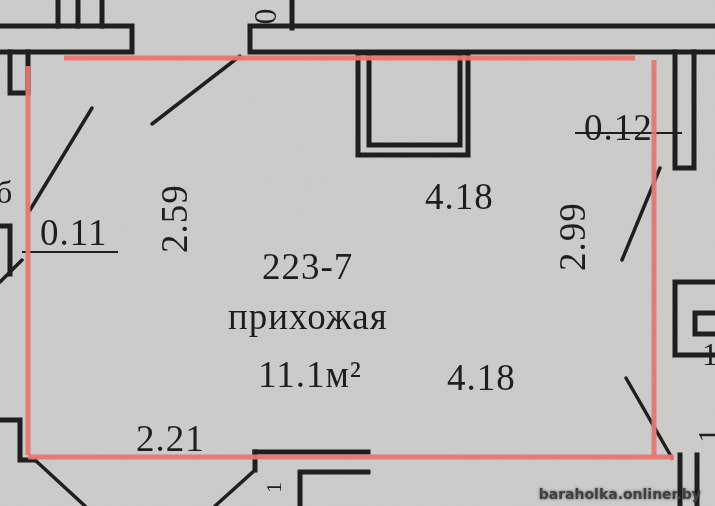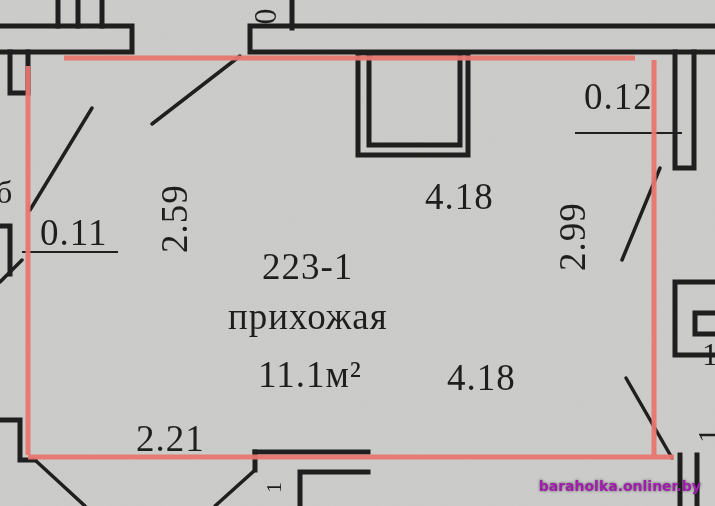--- a/index.html
+++ b/index.html
@@ -2,21 +2,21 @@
 <html><head>
   <meta charset="utf-8">
   <style>
     html, body { margin:0; padding:0; }
     body { width:715px; height:506px; overflow:hidden; background:#c9c9c7; position:relative; font-family:"Liberation Serif", serif; }
     #plan { position:absolute; left:0; top:0; width:715px; height:506px; }
     .lbl { position:absolute; color:#1e1e1e; white-space:nowrap; line-height:1; }
     .num { font-size:37px; letter-spacing:1px; }
     .rot { transform-origin:center center; transform:rotate(-90deg); }
     .center { text-align:center; }
-    .wm { position:absolute; right:14px; bottom:12px; font-family:"DejaVu Sans", sans-serif; font-weight:bold; font-size:14px; color:#a21caf; text-shadow:0 0 3px rgba(0,0,0,0.6); }
+    .wm { position:absolute; right:14px; bottom:4px; font-family:"DejaVu Sans", sans-serif; font-weight:bold; font-size:14px; color:#404040; text-shadow:0 0 3px rgba(0,0,0,0.6); }
   </style>
 </head>
 <body>
 
 <svg id="plan" viewBox="0 0 715 506" xmlns="http://www.w3.org/2000/svg">
   <defs>
     <filter id="grain">
         <feTurbulence type="fractalNoise" baseFrequency="0.9" numOctaves="2" seed="3"></feTurbulence>
         <feColorMatrix values="0 0 0 0 0.5  0 0 0 0 0.5  0 0 0 0 0.5  0 0 0 0.06 0"></feColorMatrix>
       </filter>
@@ -70,31 +70,31 @@
   </g>
 
   <g stroke="#e8756f" stroke-width="5" fill="none" stroke-opacity="0.95">
     <line x1="64" y1="58" x2="635" y2="58"></line>
     <line x1="28" y1="66" x2="28" y2="455"></line>
     <line x1="654" y1="60" x2="654" y2="455"></line>
     <line x1="28" y1="457" x2="674" y2="457"></line>
   </g>
 </svg>
 
-<div class="lbl num center" style="left:262px; top:248px;">223-1</div>
+<div class="lbl num center" style="left:262px; top:248px;">223-7</div>
 <div class="lbl num center" style="left:228px; top:298px;">прихожая</div>
 <div class="lbl num center" style="left:258px; top:356px;">11.1м²</div>
 
 <div class="lbl num" style="left:425px; top:178px;">4.18</div>
 <div class="lbl num" style="left:447px; top:359px;">4.18</div>
 <div class="lbl num" style="left:136px; top:420px;">2.21</div>
 <div class="lbl num rot" style="left:140px; top:200px;">2.59</div>
 <div class="lbl num rot" style="left:538px; top:218px;">2.99</div>
 <div class="lbl num" style="left:40px; top:214px;text-align:right;">0.11</div>
-<div class="lbl num" style="left:584px; top:78px;">0.12</div>
+<div class="lbl num" style="left:584px; top:109px;">0.12</div>
 
 <div class="lbl num rot" style="left:256px; top:0px; font-size:32px;">0</div>
 <div class="lbl num" style="left:-4px; top:176px; font-size:32px;">б</div>
 <div class="lbl num" style="left:702px; top:338px; font-size:32px;">1</div>
 <div class="lbl num rot" style="left:700px; top:420px; font-size:30px;">1</div>
 <div class="lbl num rot" style="left:268px; top:476px; font-size:22px;">1</div>
 
 <div class="wm">baraholka.onliner.by</div>
 
 </body></html>

